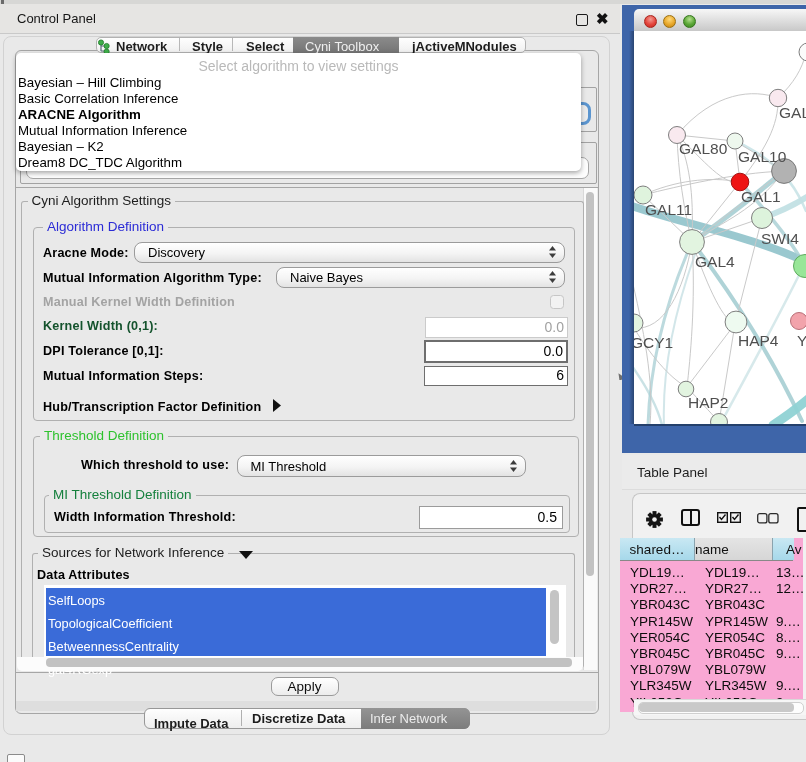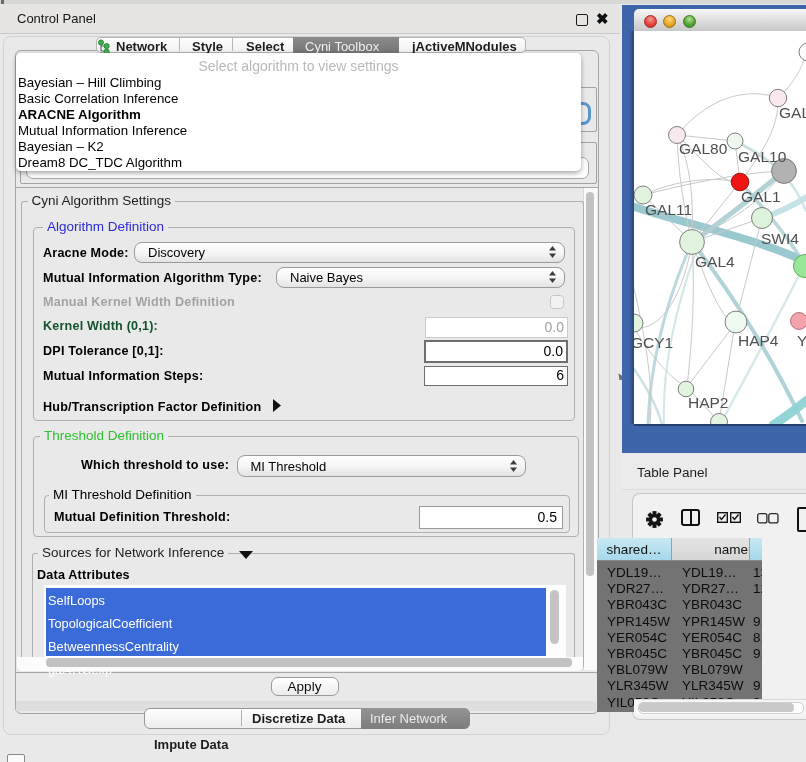--- a/index.html
+++ b/index.html
@@ -110,23 +110,23 @@
   <div class="lbl" style="left:81px;top:458px;">Which threshold to use:</div>
   <div class="combo" style="left:236.5px;top:455px;width:287.5px;height:20px;">
     <span class="ctext">MI Threshold</span>
     <svg class="carr" viewBox="0 0 9 12">
         <path d="M4.5 0 L8 4.5 L1 4.5 Z" fill="#3c3c3c"></path>
         <path d="M4.5 12 L8 7.5 L1 7.5 Z" fill="#3c3c3c"></path>
       </svg>
   </div>
 
   <div class="grp" style="left:44px;top:495px;width:524px;height:36px;">
-    <span class="gtitle" style="left:4px;color:#000000;">MI Threshold Definition</span>
-  </div>
-  <div class="lbl" style="left:54px;top:510px;">Mutual Definition Threshold:</div>
+    <span class="gtitle" style="left:4px;color:#15803d;">MI Threshold Definition</span>
+  </div>
+  <div class="lbl" style="left:54px;top:510px;">Width Information Threshold:</div>
   <div class="fld" style="left:419px;top:506px;width:143.5px;height:22.5px;border:1px solid #9b9b9b;line-height:20.5px;padding-right:4.5px;">0.5</div>
 
   <div class="grp" style="left:32px;top:553px;width:541px;height:117px;border-bottom:none;border-radius:3px;">
     <span class="gtitle" style="left:5px;">Sources for Network Inference</span>
   </div>
   <svg class="abs" style="left:239px;top:550px;" width="14" height="10" viewBox="0 0 14 10">
       <path d="M0 1 L14 1 L7 9 Z" fill="#111"></path>
     </svg>
   <div class="lbl" style="left:37px;top:568px;">Data Attributes</div>
 
@@ -137,21 +137,21 @@
   <div class="abs" style="left:16.5px;top:656.5px;width:566px;height:14px;background:#fcfcfc;border-radius:0 0 5px 5px;"></div>
   <div class="abs" style="left:46px;top:658px;width:526px;height:8.5px;background:#c2c2c2;border-radius:4px;"></div>
 
   <div class="abs" style="left:270.5px;top:676.5px;width:66px;height:17.5px;background:linear-gradient(#ffffff,#ececec);border:1px solid #9a9a9a;border-radius:7px;text-align:center;font-size:13.5px;color:#0d0d0d;line-height:17.5px;">Apply</div>
 
   <div class="abs" style="left:16px;top:701px;width:580px;height:10px;background:#dedede;"></div>
 
   <div class="abs" style="left:144px;top:707.5px;width:326px;height:21.5px;background:linear-gradient(#fefefe,#eeeeee);border:1px solid #979797;border-radius:6px;box-sizing:border-box;"></div>
   <div class="abs" style="left:241px;top:710px;width:1px;height:16px;background:#b0b0b0;"></div>
   <div class="abs" style="left:360.5px;top:707.5px;width:109.5px;height:21.5px;background:linear-gradient(#949494,#7c7c7c);border-radius:0 6px 6px 0;box-sizing:border-box;"></div>
-  <div class="abs tabtxt" style="left:154px;top:737px;">Impute Data</div>
+  <div class="abs tabtxt" style="left:154px;top:716px;">Impute Data</div>
   <div class="abs tabtxt" style="left:252px;top:711px;">Discretize Data</div>
   <div class="abs tabtxt" style="left:370px;top:711px;color:#ececec;font-weight:normal;">Infer Network</div>
 
   <div class="abs" style="left:6.5px;top:754px;width:16px;height:12px;background:#fbfbfb;border:1.5px solid #8b8b8b;border-radius:2px;"></div>
 
   <svg class="abs" style="left:617px;top:372.5px;" width="6" height="7" viewBox="0 0 6 7">
       <path d="M0 7 L3.6 0 L6 7 Z" fill="#6f6f6f" transform="rotate(-35 3 3.5)"></path>
     </svg>
 
   <div class="abs" style="left:16px;top:53px;width:565px;height:118px;background:#fff;border-radius:5px;box-shadow:0 2px 5px rgba(0,0,0,0.35);"></div>
@@ -278,28 +278,28 @@
     <path d="M15.5 5 L17.5 7.5 L21.5 2.5" stroke="#111" stroke-width="1.4" fill="none"></path>
   </svg>
 
   <svg class="abs" style="left:757px;top:512.5px;" width="24" height="12" viewBox="0 0 24 12">
     <rect x="0.7" y="0.7" width="9.2" height="9.2" rx="2" fill="none" stroke="#2a2a2a" stroke-width="1.3"></rect>
     <rect x="11.8" y="0.7" width="9.2" height="9.2" rx="2" fill="none" stroke="#2a2a2a" stroke-width="1.3"></rect>
   </svg>
 
   <div class="abs" style="left:797px;top:507px;width:14px;height:21px;border:2px solid #111;border-radius:2px;background:#f1f1f1;"></div>
 
-  <div class="abs" style="left:597px;top:538px;width:165px;height:174px;background:#737373;overflow:hidden;">
+  <div class="abs" style="left:620px;top:538px;width:183px;height:174px;background:#f9a8d4;overflow:hidden;">
     <div class="abs" style="left:0;top:0;width:173px;height:23px;background:linear-gradient(#e4e4e4,#d6d6d6);border-bottom:1px solid #888888;box-sizing:border-box;"></div>
     <div class="abs" style="left:0;top:0;width:74px;height:22px;background:linear-gradient(#c9e8f3,#a6d8ea);"></div>
     <div class="abs" style="left:152.5px;top:0;width:21px;height:22px;background:linear-gradient(#c9e8f3,#a6d8ea);"></div>
     <div class="abs" style="left:74px;top:0;width:1px;height:22px;background:#8aa3ae;"></div>
     <div class="abs" style="left:151.5px;top:0;width:1px;height:22px;background:#8aa3ae;"></div>
     <div class="abs" style="left:0;top:4px;width:74px;text-align:center;font-size:13.5px;color:#111;">shared…</div>
-    <div class="abs" style="left:75px;top:4px;width:76px;text-align:right;font-size:13.5px;color:#111;">name</div>
+    <div class="abs" style="left:75px;top:4px;width:76px;text-align:left;font-size:13.5px;color:#111;">name</div>
     <div class="abs" style="left:152px;top:4px;width:80px;text-align:left;padding-left:14px;font-size:13.5px;color:#111;">Av</div>
     <div class="abs" style="left:10px;top:27px;font-size:13.5px;color:#0d0d0d;line-height:16.2px;">YDL19…<br>YDR27…<br>YBR043C<br>YPR145W<br>YER054C<br>YBR045C<br>YBL079W<br>YLR345W<br>YIL052C</div>
     <div class="abs" style="left:85px;top:27px;font-size:13.5px;color:#0d0d0d;line-height:16.2px;">YDL19…<br>YDR27…<br>YBR043C<br>YPR145W<br>YER054C<br>YBR045C<br>YBL079W<br>YLR345W<br>YIL052C</div>
     <div class="abs" style="left:156px;top:27px;font-size:13.5px;color:#0d0d0d;line-height:16.2px;">13…<br>12…<br>&nbsp;<br>9.…<br>8.…<br>9.…<br>&nbsp;<br>9.…<br>9…</div>
   </div>
 
   <div class="abs" style="left:634px;top:699px;width:172px;height:15px;background:#f6f6f6;border-top:1px solid #d8d8d8;"></div>
   <div class="abs" style="left:638px;top:701.5px;width:164px;height:10px;background:#fdfdfd;border:1px solid #cfcfcf;border-radius:5px;"></div>
   <div class="abs" style="left:639px;top:703px;width:155px;height:8.5px;background:#c9c9c9;border-radius:4px;"></div>
 

